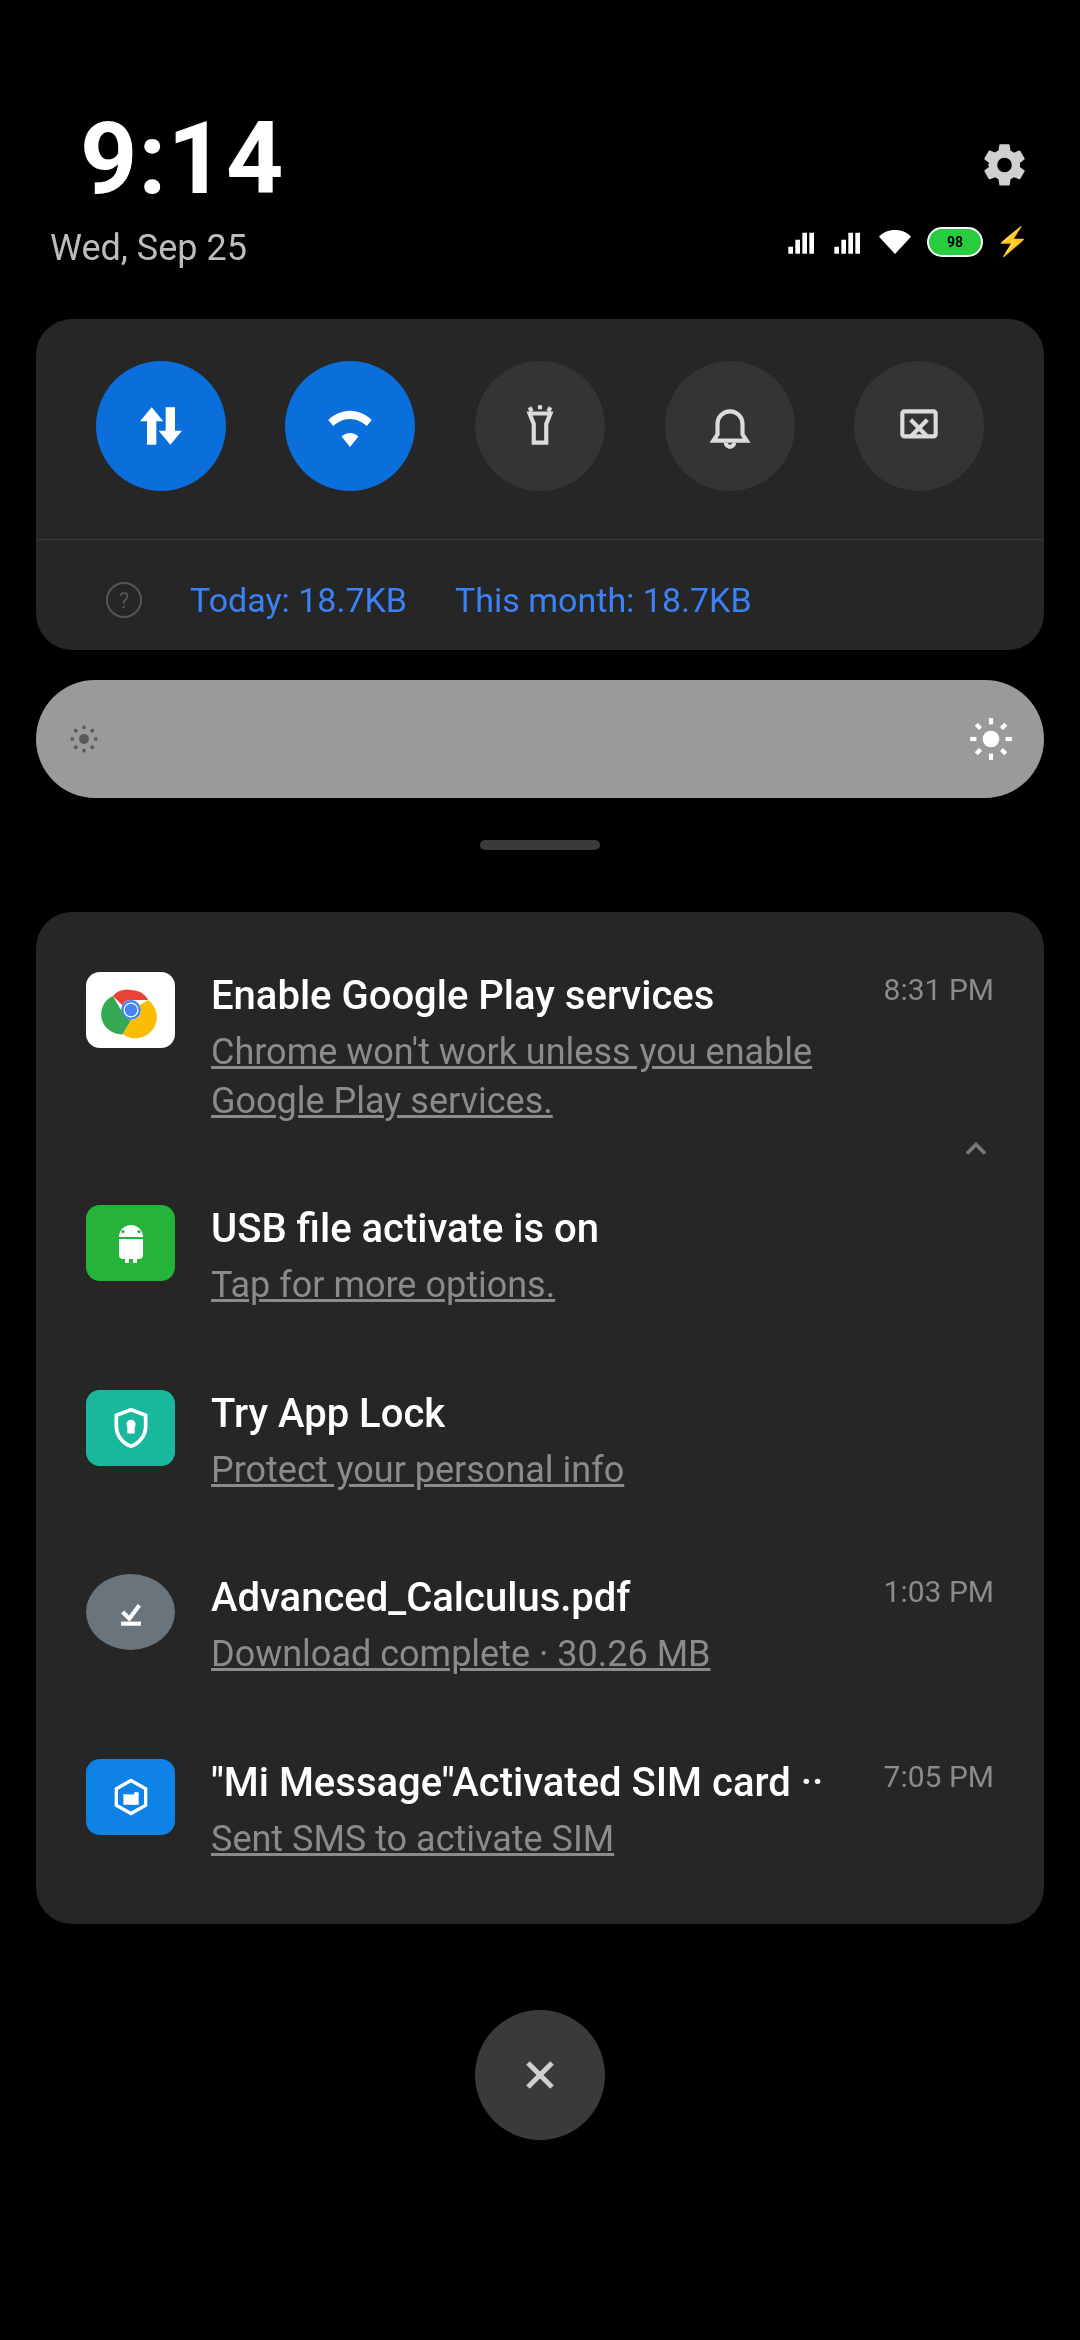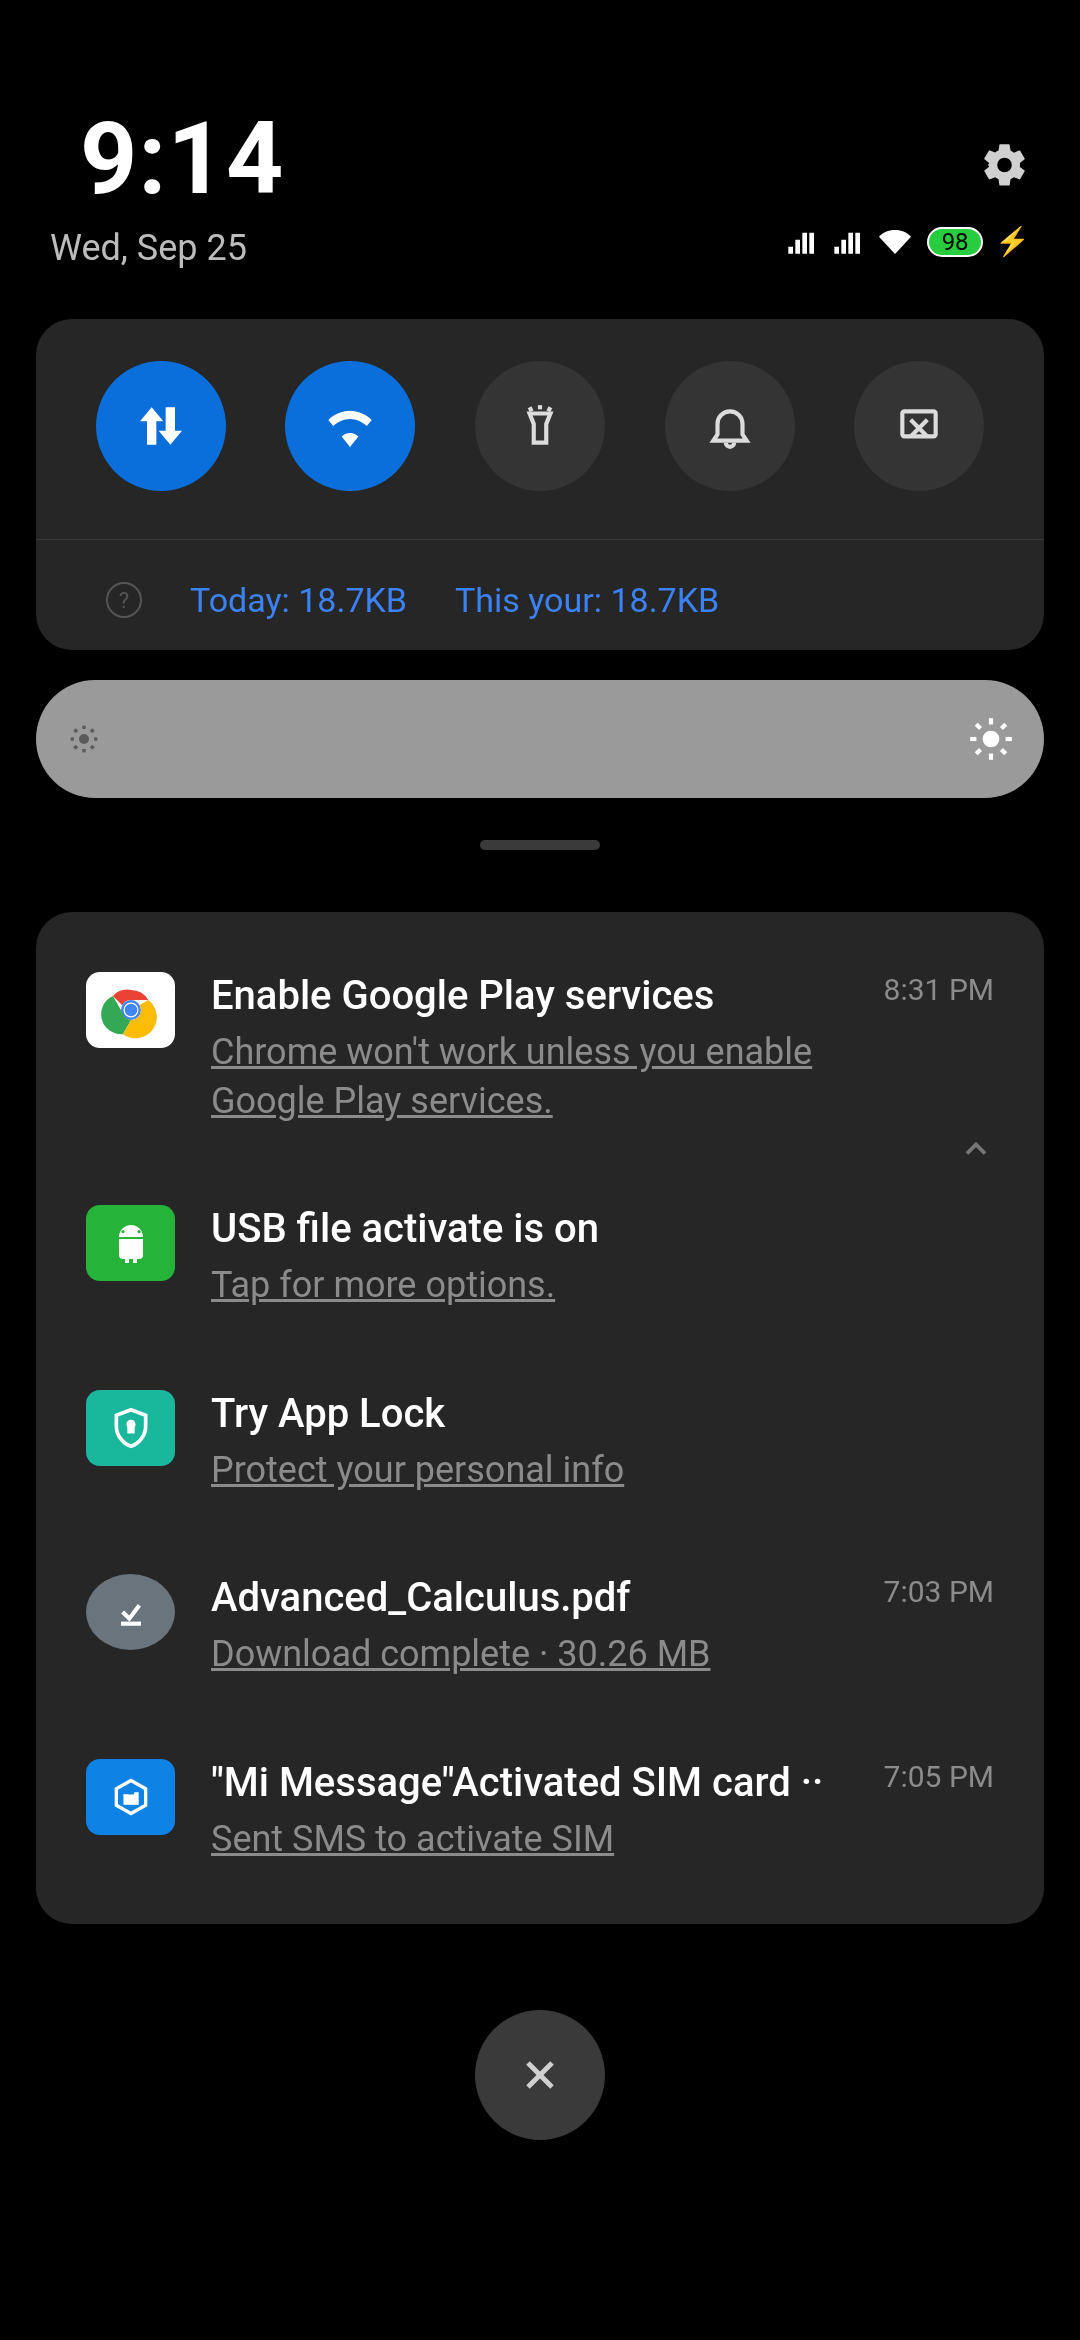--- a/index.html
+++ b/index.html
@@ -46,21 +46,21 @@
   
   .clear-btn { position: absolute; bottom: 200px; left: 50%; transform: translateX(-50%); width: 130px; height: 130px; border-radius: 50%; background: #3a3a3a; display: flex; align-items: center; justify-content: center; cursor: pointer; }
 
   
   .icon-chrome { background: #fff; border-radius: 14px; }
   .icon-android { background: #26b33a; }
   .icon-shield { background: #19b89d; }
   .icon-download { background: #6a747c; border-radius: 50%; }
   .icon-mi { background: #0f82e6; }
 
-  .battery-pill { width: 56px; height: 30px; border: 2px solid #fff; border-radius: 16px; background: #27cc3f; display: flex; align-items: center; justify-content: center; font-size: 24px; font-weight: 400; color: #000; position: relative; }
+  .battery-pill { width: 56px; height: 30px; border: 2px solid #fff; border-radius: 16px; background: #27cc3f; display: flex; align-items: center; justify-content: center; font-size: 14px; font-weight: 700; color: #000; position: relative; }
   .bolt { color: #fff; font-size: 28px; }
 </style>
 </head>
 <body>
 
 <div class="screen">
 
   <div class="header">
     <div class="time">9:14</div>
     <div class="date">Wed, Sep 25</div>
@@ -117,21 +117,21 @@
       <div class="qs-tile inactive">
         <svg width="50" height="50" viewBox="0 0 24 24" fill="none" stroke="#dcdcdc" stroke-width="2">
             <rect x="4" y="5" width="16" height="12" rx="1"></rect>
             <path d="M8 17l8-8M8 9l8 8"></path>
           </svg>
       </div>
     </div>
     <div class="qs-data">
       <div class="qs-help">?</div>
       <div class="qs-data-text">Today: 18.7KB</div>
-      <div class="qs-data-text">This your: 18.7KB</div>
+      <div class="qs-data-text">This month: 18.7KB</div>
     </div>
   </div>
 
   <div class="brightness">
     <div class="brightness-handle"></div>
     <svg width="40" height="40" viewBox="0 0 24 24" fill="#5a5a5a" style="z-index:1">
         <circle cx="12" cy="12" r="3"></circle>
         <g stroke="#5a5a5a" stroke-width="2">
           <line x1="12" y1="4" x2="12" y2="6"></line>
           <line x1="12" y1="18" x2="12" y2="20"></line>
@@ -216,21 +216,21 @@
       <div class="notif-icon icon-download">
         <svg width="40" height="40" viewBox="0 0 24 24" fill="none" stroke="#fff" stroke-width="2.5">
             <polyline points="7 12 11 16 17 8"></polyline>
             <line x1="6" y1="19" x2="18" y2="19"></line>
           </svg>
       </div>
       <div class="notif-body">
         <div class="notif-title">Advanced_Calculus.pdf</div>
         <div class="notif-text">Download complete · 30.26 MB</div>
       </div>
-      <div class="notif-time">7:03 PM</div>
+      <div class="notif-time">1:03 PM</div>
     </div>
 
     <div class="notif">
       <div class="notif-icon icon-mi">
         <svg width="44" height="44" viewBox="0 0 24 24" fill="none" stroke="#fff" stroke-width="1.8">
             <polygon points="12 3 20 7.5 20 16.5 12 21 4 16.5 4 7.5"></polygon>
             <text x="12" y="15" text-anchor="middle" fill="#fff" font-size="7" font-family="Arial">mi</text>
           </svg>
       </div>
       <div class="notif-body">

